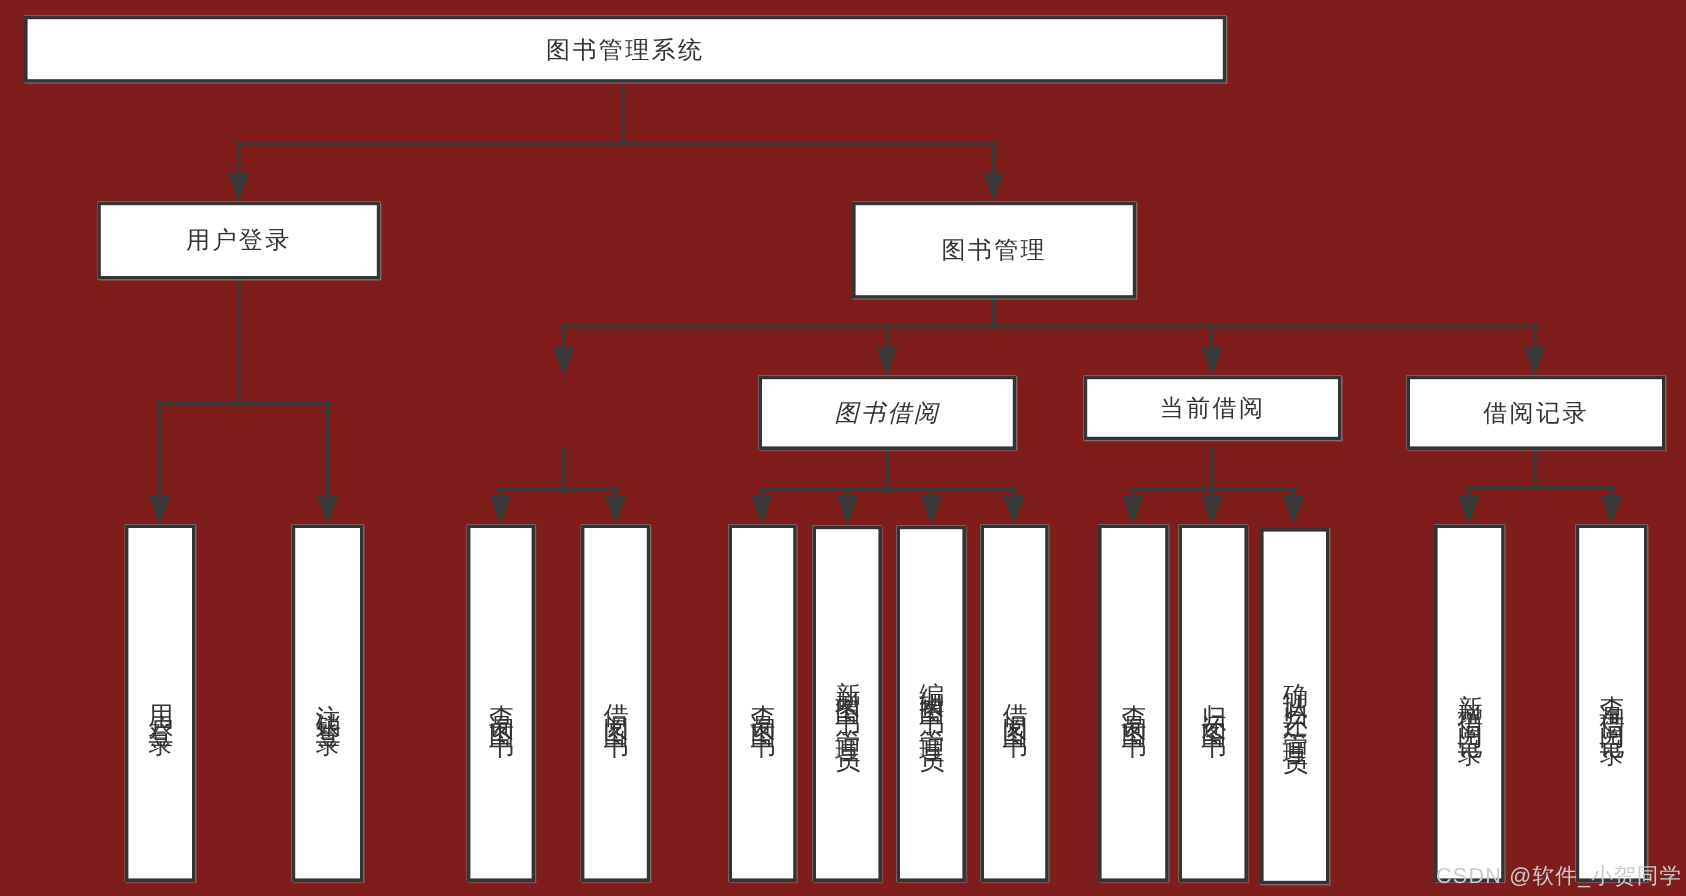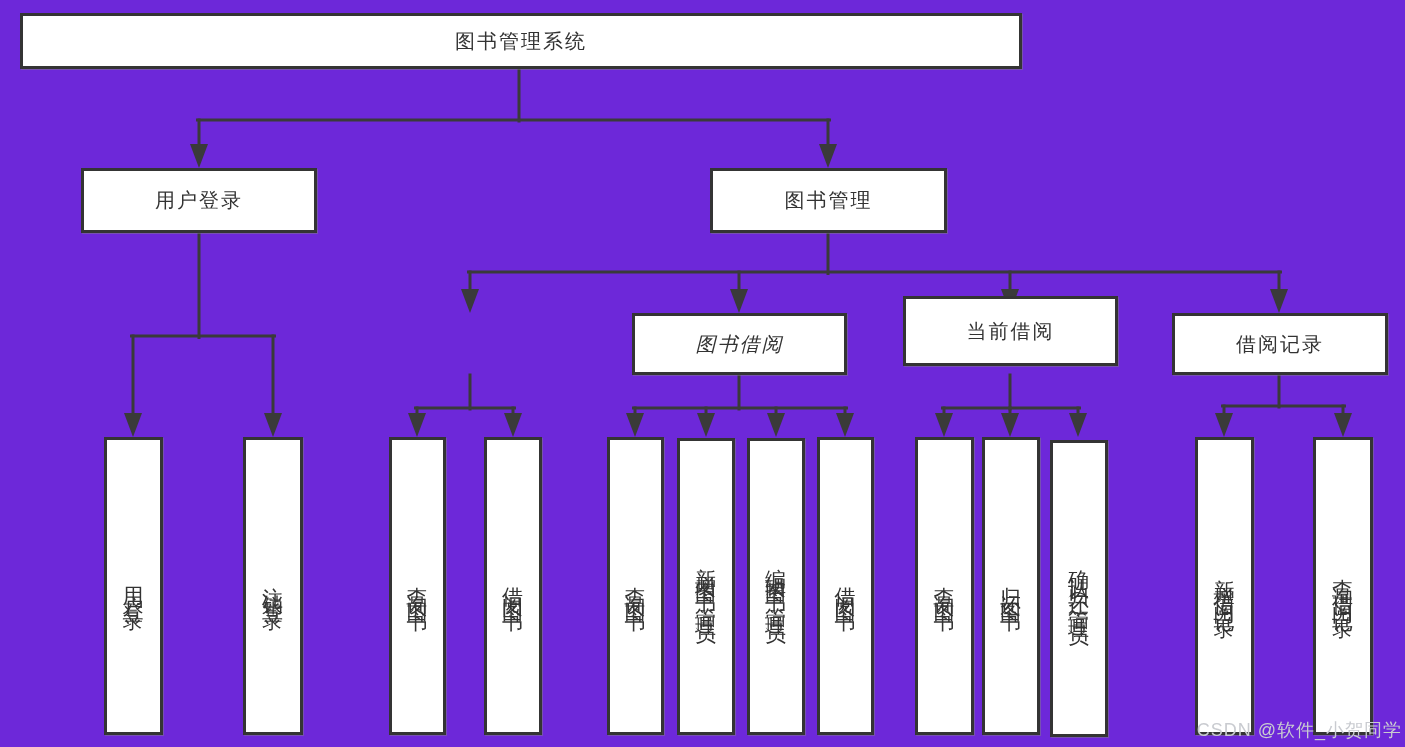--- a/index.html
+++ b/index.html
@@ -5,21 +5,21 @@
   html, body {
     margin: 0;
     padding: 0;
     background: #ffffff;
     font-family: "Liberation Sans", "DejaVu Sans", sans-serif;
   }
   .canvas {
     position: relative;
     width: 1405px;
     height: 747px;
-    background: #6d28d9;
+    background: #7f1d1d;
     overflow: hidden;
   }
   svg.connectors {
     position: absolute;
     left: 0; top: 0;
     width: 1405px;
     height: 747px;
     z-index: 1;
   }
   .box {
@@ -129,28 +129,28 @@
     </g>
   </svg>
 
   <div class="box" style="left:20px; top:13px; width:1002px; height:56px;">
     <span class="hlabel">图书管理系统</span>
   </div>
 
   <div class="box" style="left:81px; top:168px; width:236px; height:65px;">
     <span class="hlabel">用户登录</span>
   </div>
-  <div class="box" style="left:710px; top:168px; width:237px; height:65px;">
+  <div class="box" style="left:710px; top:168px; width:237px; height:81px;">
     <span class="hlabel">图书管理</span>
   </div>
 
   <div class="box" style="left:632px; top:313px; width:215px; height:62px;font-style:italic;">
     <span class="hlabel">图书借阅</span>
   </div>
-  <div class="box" style="left:903px; top:296px; width:215px; height:70px;">
+  <div class="box" style="left:903px; top:313px; width:215px; height:54px;">
     <span class="hlabel">当前借阅</span>
   </div>
   <div class="box" style="left:1172px; top:313px; width:216px; height:62px;">
     <span class="hlabel">借阅记录</span>
   </div>
 
   <div class="box vbox" style="left:104px; top:437px; width:59px; height:298px;">
     <span class="vlabel">用户登录</span>
   </div>
   <div class="box vbox" style="left:243px; top:437px; width:60px; height:298px;">

